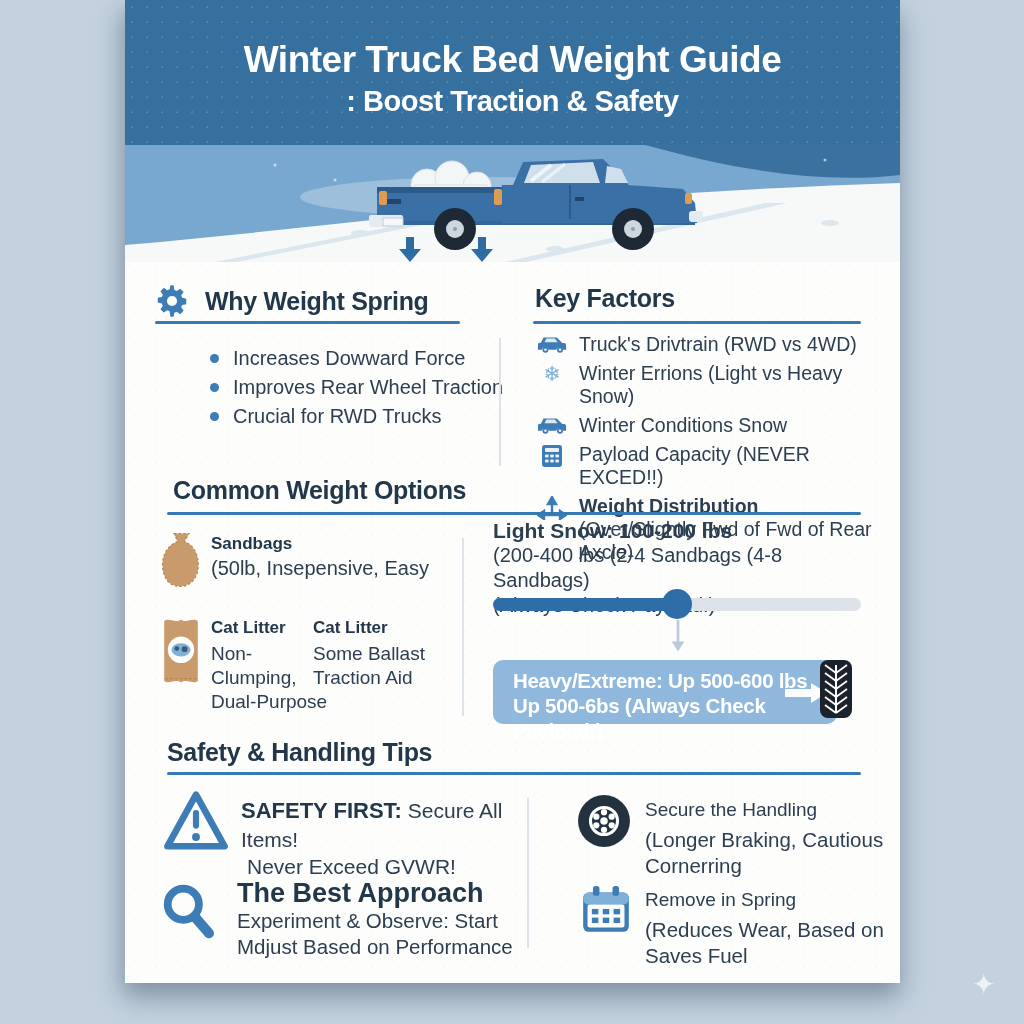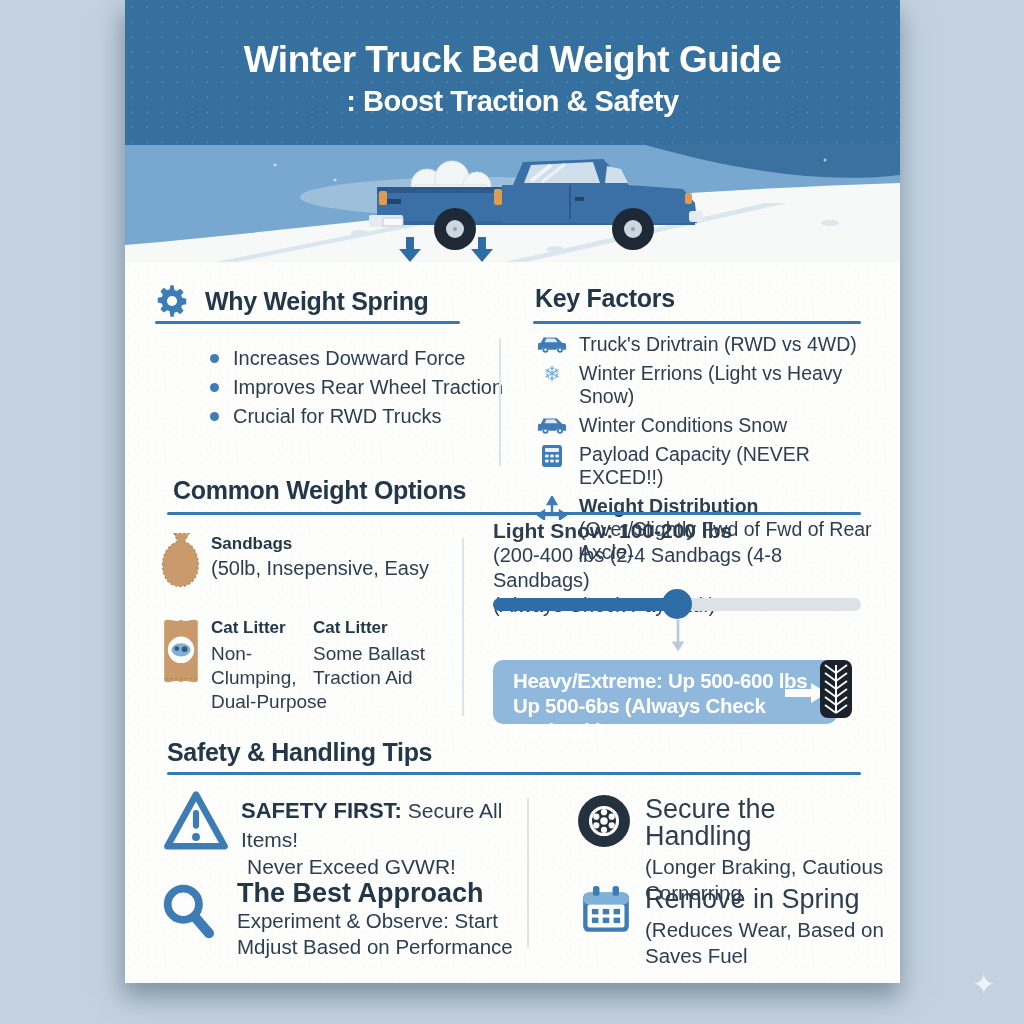--- a/index.html
+++ b/index.html
@@ -56,21 +56,21 @@
   .heavy {
     position:absolute; left:368px; top:660px; width:344px; height:64px;
     background:#8fb8dc; border-radius:10px; color:#fff; padding:8px 0 0 20px;
   }
   .heavy .hl { font-size:20.5px; font-weight:700; line-height:25px; letter-spacing:-0.3px; }
   .heavy-arrow { position:absolute; right:10px; top:21px; }
   .saf-item { position:absolute; }
   .saf-line1 { font-size:21px; color:#2c3e50; line-height:27px;}
   .saf-line { font-size:20.5px; color:#2c3e50; line-height:26px; }
   .saf-title-b { font-size:27px; font-weight:700; color:#22374a; line-height:30px; }
-  .saf-title-r { font-size:27px; color:#2c3e50; line-height:27px; margin-bottom:4px;}
+  .saf-title-r { font-size:19px; color:#2c3e50; line-height:27px; margin-bottom:4px;}
   .sparkle { position:absolute; left:972px; top:968px; font-size:28px; color:#eef3f7; }
   .icon-abs { position:absolute; }
 </style>
 </head>
 <body>
 
 <div class="card">
 
   <div class="hdr">
     <div class="t1">Winter Truck Bed Weight Guide</div>

